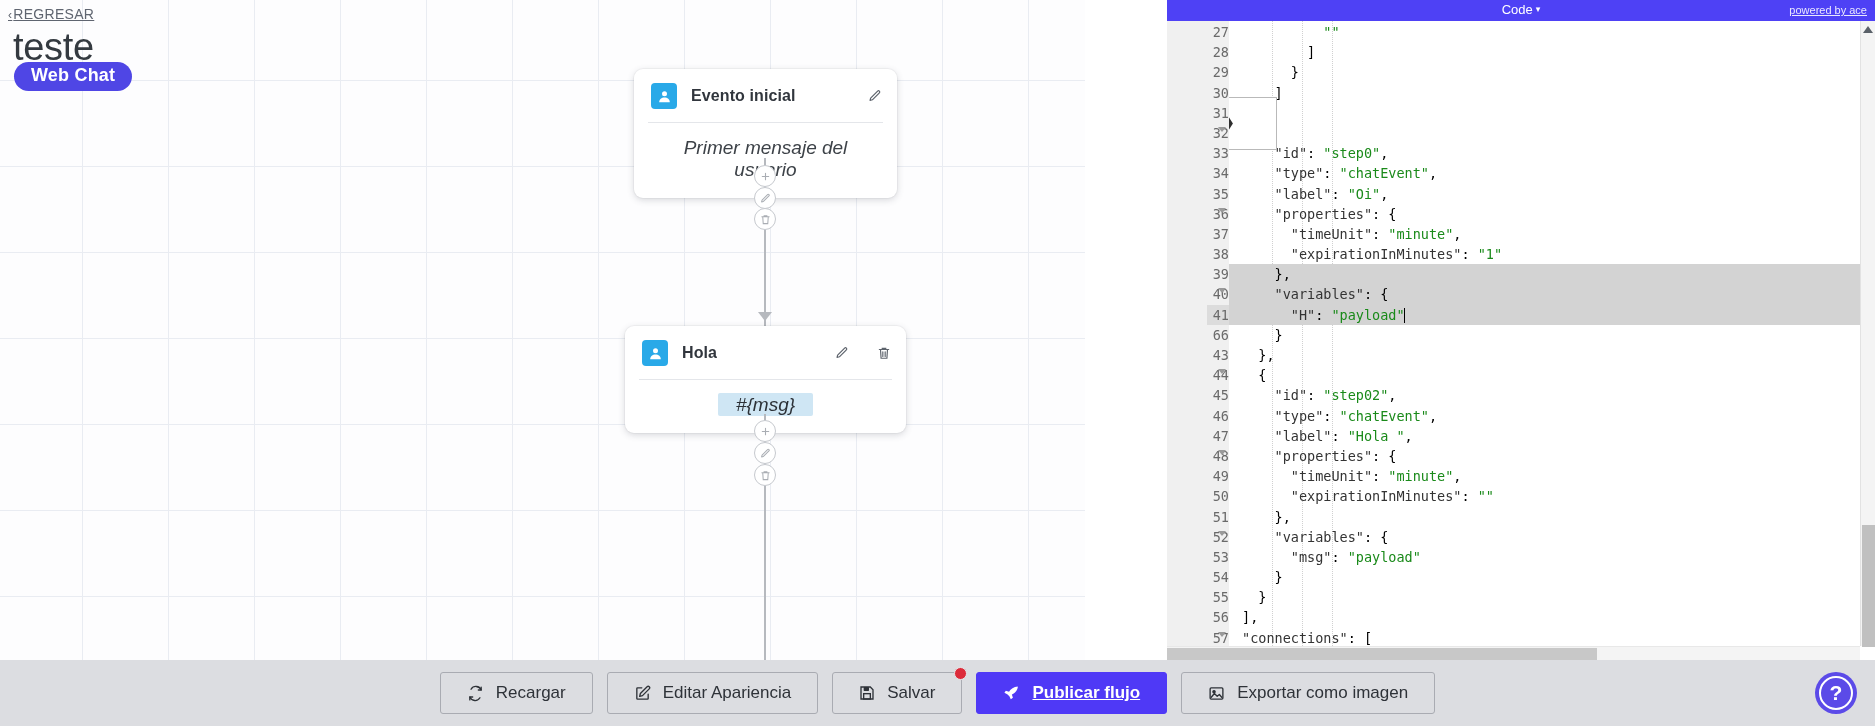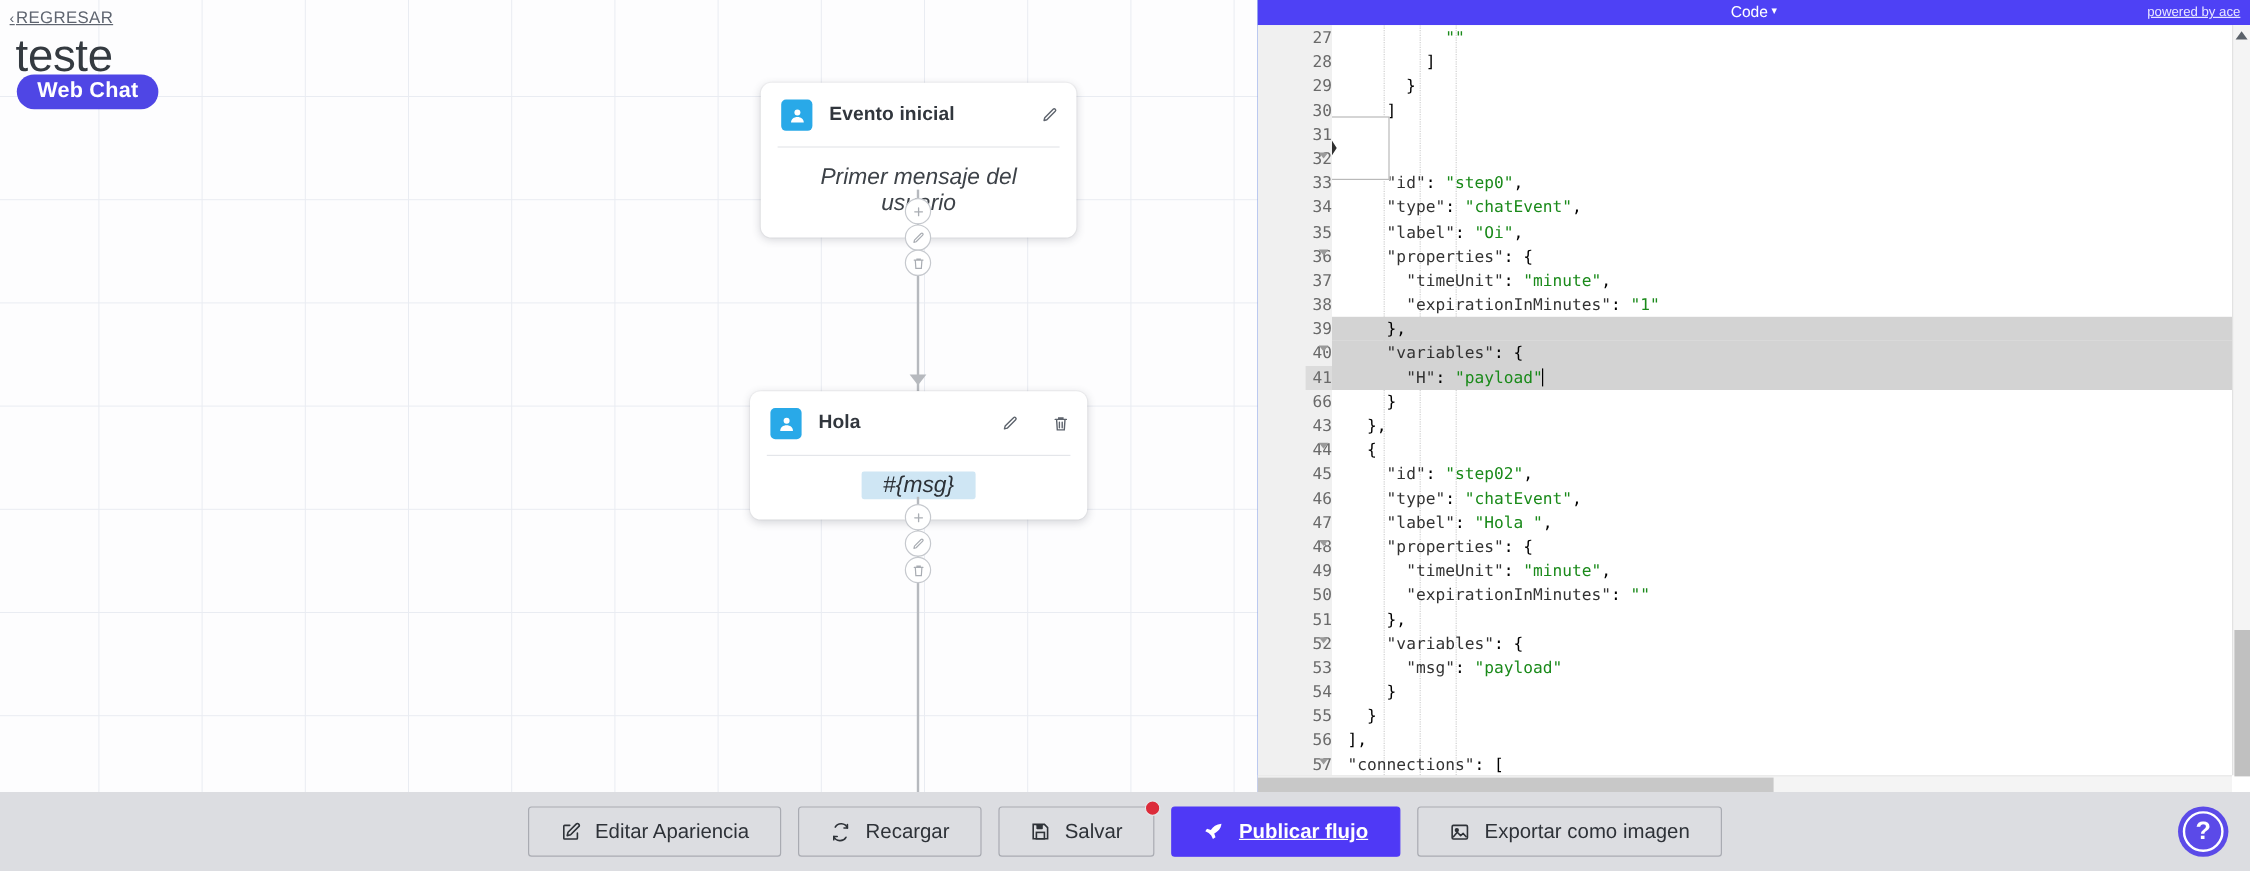--- a/index.html
+++ b/index.html
@@ -90,22 +90,22 @@
     position: absolute;
     width: 22px; height: 22px; border-radius: 50%;
     border: 1.4px solid #c6c9ce; background: #fff;
     display: flex; align-items: center; justify-content: center;
     color: #a9adb3; cursor: pointer; z-index: 3;
   }
 
   
   #code-panel {
     position: absolute; right: 0; top: 0;
-    width: 827px; height: 660px;
-    background: #1d4ed8; overflow: hidden;
+    width: 708px; height: 660px;
+    background: #7f1d1d; overflow: hidden;
   }
   #code-header {
     height: 21px; background: #4e41f5; color: #fff;
     position: relative; font-size: 13px;
   }
   #code-header .ttl {
     position: absolute; left: 50%; top: 2px; transform: translateX(-50%);
     white-space: nowrap;
   }
   #code-header .ttl .caret { font-size: 9px; margin-left: 3px; vertical-align: 2px; }
@@ -407,36 +407,36 @@
     </div>
     <div id="hscroll">
       <span class="thumb"></span>
     </div>
   </div>
 
   <div id="toolbar">
       <div class="tb-btn">
         <span class="ic">
           <svg width="17" height="17" viewBox="0 0 24 24" fill="none" stroke="currentColor" stroke-width="1.9" stroke-linecap="round" stroke-linejoin="round">
-            <path d="M11 4H5a1 1 0 0 0-1 1v14a1 1 0 0 0 1 1h14a1 1 0 0 0 1-1v-6"></path>
-            <path d="M18.5 2.5a2.1 2.1 0 0 1 3 3L12 15l-4 1 1-4z"></path>
-          </svg>
-        </span>
-        <span>Editar Apariencia</span>
-      </div>
-      <div class="tb-btn">
-        <span class="ic">
-          <svg width="17" height="17" viewBox="0 0 24 24" fill="none" stroke="currentColor" stroke-width="1.9" stroke-linecap="round" stroke-linejoin="round">
             <path d="M20 7a8 8 0 0 0-14.3-1"></path>
             <path d="M4 17a8 8 0 0 0 14.3 1"></path>
             <path d="M20 3v4h-4"></path>
             <path d="M4 21v-4h4"></path>
           </svg>
         </span>
         <span>Recargar</span>
+      </div>
+      <div class="tb-btn">
+        <span class="ic">
+          <svg width="17" height="17" viewBox="0 0 24 24" fill="none" stroke="currentColor" stroke-width="1.9" stroke-linecap="round" stroke-linejoin="round">
+            <path d="M11 4H5a1 1 0 0 0-1 1v14a1 1 0 0 0 1 1h14a1 1 0 0 0 1-1v-6"></path>
+            <path d="M18.5 2.5a2.1 2.1 0 0 1 3 3L12 15l-4 1 1-4z"></path>
+          </svg>
+        </span>
+        <span>Editar Apariencia</span>
       </div>
       <div class="tb-btn">
         <span class="ic">
           <svg width="16" height="16" viewBox="0 0 24 24" fill="currentColor">
             <path d="M3 3h14l4 4v14H3z" fill="none" stroke="currentColor" stroke-width="2"></path>
             <rect x="7" y="3" width="8" height="6" rx="1"></rect>
             <rect x="7" y="13" width="10" height="8" fill="none" stroke="currentColor" stroke-width="2"></rect>
           </svg>
         </span>
         <span>Salvar</span>

